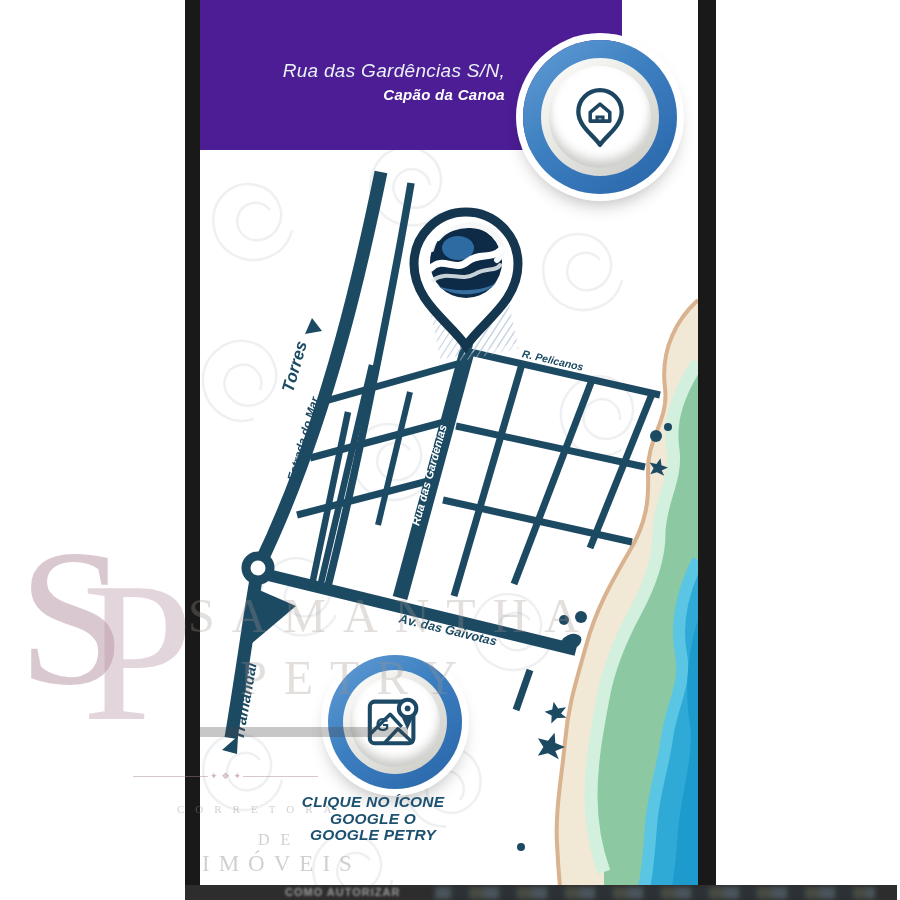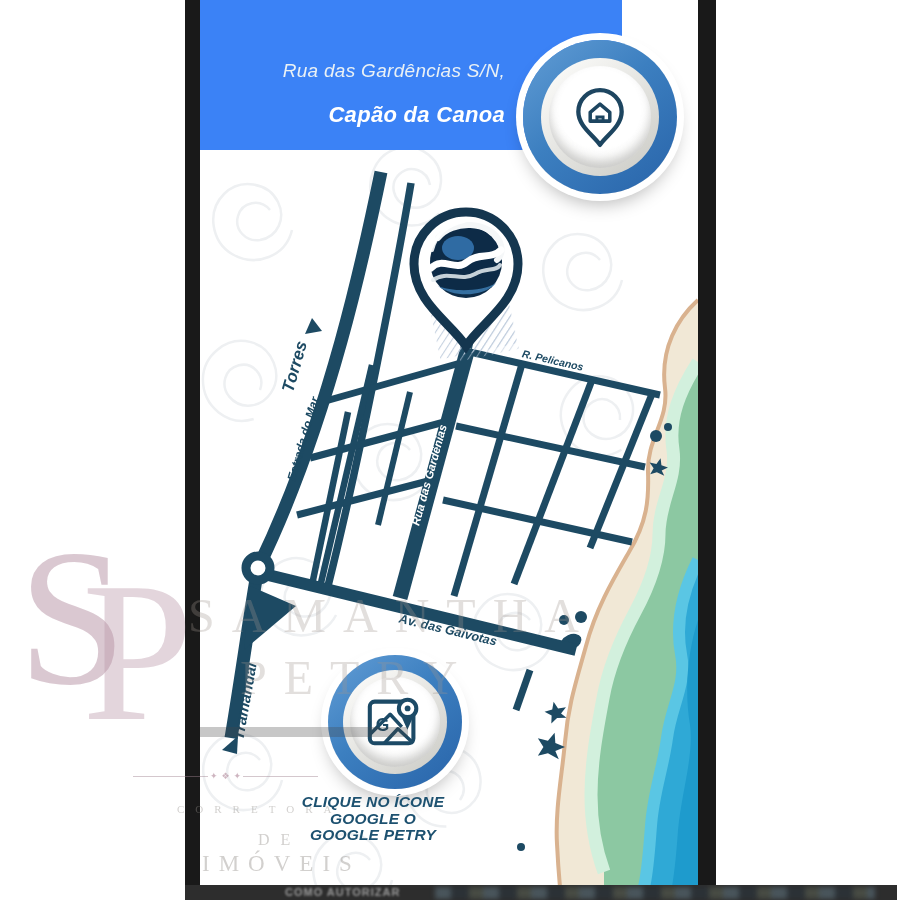--- a/index.html
+++ b/index.html
@@ -5,24 +5,24 @@
   html,body{margin:0;padding:0;}
   .canvas{position:relative;width:900px;height:900px;background:#ffffff;overflow:hidden;
           font-family:"Liberation Sans",sans-serif;}
   .abs{position:absolute;}
 
   
   .phone{position:absolute;left:185px;top:0;width:531px;height:900px;background:#191919;}
   .content{position:absolute;left:15px;top:0;width:498px;height:885px;background:#ffffff;overflow:hidden;}
 
   
-  .header{position:absolute;left:0;top:0;width:422px;height:150px;background:#3b82f6;}
+  .header{position:absolute;left:0;top:0;width:422px;height:150px;background:#4c1d95;}
   .header-text{position:absolute;top:60px;right:117px;text-align:right;color:#fff;}
   .header-line1{font-size:19px;font-style:italic;font-weight:400;color:#eaf1f5;letter-spacing:.3px;}
-  .header-line2{font-size:22px;font-style:italic;font-weight:700;color:#ffffff;margin-top:20px;letter-spacing:.3px;}
+  .header-line2{font-size:15px;font-style:italic;font-weight:700;color:#ffffff;margin-top:4px;letter-spacing:.3px;}
 
   
   .btn{border-radius:50%;display:flex;align-items:center;justify-content:center;
        background:linear-gradient(140deg,#5e9ad3 5%,#3c7fc0 45%,#2a66ab 95%);
        box-shadow:0 0 0 7px #ffffff,0 10px 18px rgba(0,0,0,.28);cursor:pointer;}
   .btn-bevel{border-radius:50%;display:flex;align-items:center;justify-content:center;
        background:linear-gradient(140deg,#fafaf8 10%,#cfcfca 90%);}
   .btn-face{border-radius:50%;display:flex;align-items:center;justify-content:center;
        background:radial-gradient(circle at 50% 35%,#ffffff 55%,#ededea 100%);
        box-shadow:inset 0 -7px 10px rgba(110,110,105,.30);}

